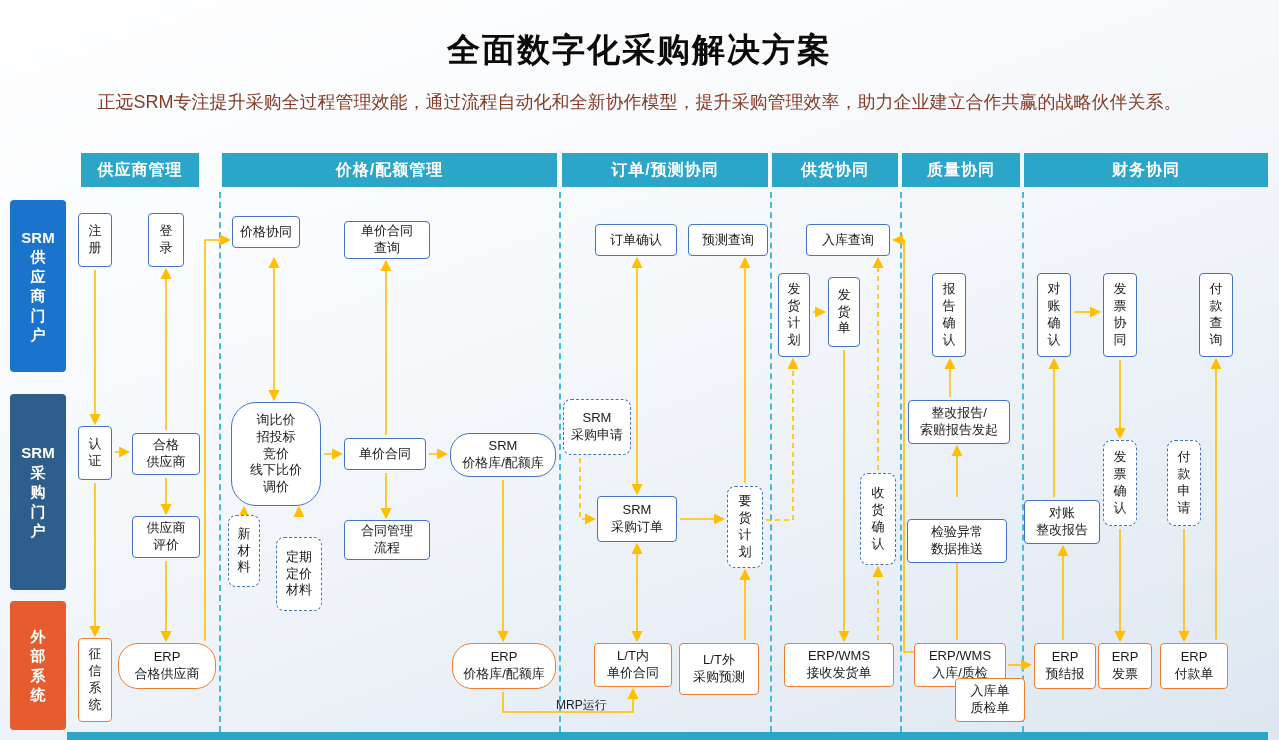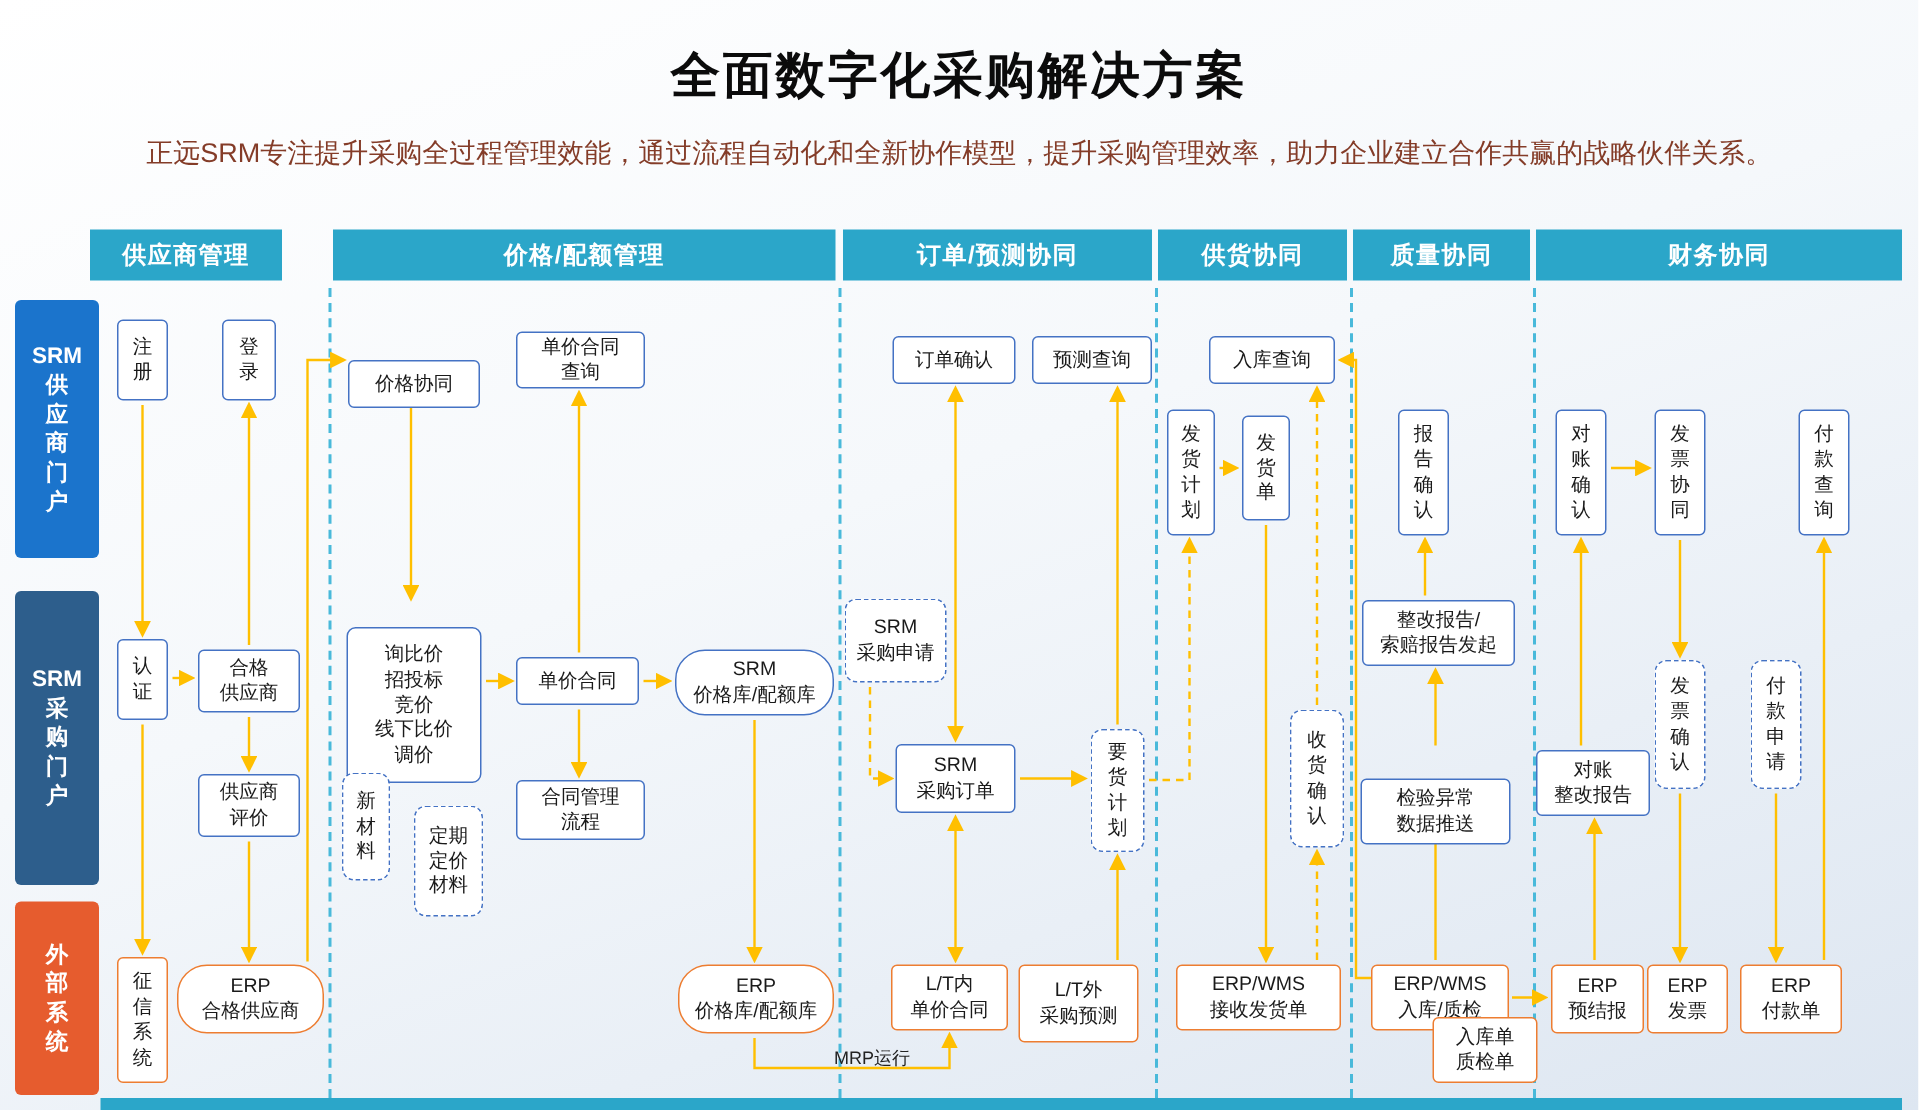--- a/index.html
+++ b/index.html
@@ -17,36 +17,36 @@
                justify-content:center; text-align:center; white-space:pre-line; line-height:1.3; }
   .rl1 { background:#1b74cc; }
   .rl2 { background:#2d5e8c; }
   .rl3 { background:#e65c2e; }
   .sep { position:absolute; top:192px; height:540px; width:0; border-left:2px dashed #49b9da; }
   .node { position:absolute; background:#fff; border:1.5px solid #4472c4; border-radius:4px;
           display:flex; align-items:center; justify-content:center; text-align:center;
           white-space:pre-line; font-size:13px; line-height:1.3; color:#1a1a1a;
           box-sizing:border-box; padding:2px; }
   .dashed { border-style:dashed; border-radius:8px; }
-  .round { border-radius:6px;margin-top:16px; }
+  .round { border-radius:25px; }
   .round-lg { border-radius:20px; }
   .orange { border-color:#ed7d31; }
   .mrp { position:absolute; font-size:12px; color:#222; }
   .bottombar { position:absolute; left:67px; top:732px; width:1201px; height:8px; background:#2ba6c9; }
   svg.arrows { position:absolute; left:0; top:0; pointer-events:none; }
 </style>
 </head>
 <body>
 
 <div id="canvas">
 
   <div class="title">全面数字化采购解决方案</div>
   <div class="subtitle">正远SRM专注提升采购全过程管理效能，通过流程自动化和全新协作模型，提升采购管理效率，助力企业建立合作共赢的战略伙伴关系。</div>
 
-  <div class="col-header" style="left:60px;width:128px">供应商管理</div>
+  <div class="col-header" style="left:81px;width:118px">供应商管理</div>
   <div class="col-header" style="left:222px;width:335px">价格/配额管理</div>
   <div class="col-header" style="left:772px;width:126px">供货协同</div>
   <div class="col-header" style="left:562px;width:206px">订单/预测协同</div>
   <div class="col-header" style="left:902px;width:118px">质量协同</div>
   <div class="col-header" style="left:1024px;width:244px">财务协同</div>
 
   <div class="row-label rl1" style="top:200px;height:172px">SRM
 供
 应
 商
@@ -114,21 +114,21 @@
       <line x1="1120" y1="529" x2="1120" y2="640" marker-end="url(#ah)"></line>
       <line x1="1184" y1="529" x2="1184" y2="640" marker-end="url(#ah)"></line>
       <line x1="1216" y1="640" x2="1216" y2="360" marker-end="url(#ah)"></line>
     </g>
   </svg>
 
   <div class="node" style="left:78px;top:213px;width:34px;height:54px">注
 册</div>
   <div class="node" style="left:148px;top:213px;width:36px;height:54px">登
 录</div>
-  <div class="node" style="left:232px;top:240px;width:88px;height:32px">价格协同</div>
+  <div class="node" style="left:232px;top:216px;width:68px;height:32px">价格协同</div>
   <div class="node" style="left:344px;top:221px;width:86px;height:38px">单价合同
 查询</div>
   <div class="node" style="left:595px;top:224px;width:82px;height:32px">订单确认</div>
   <div class="node" style="left:688px;top:224px;width:80px;height:32px">预测查询</div>
   <div class="node" style="left:806px;top:224px;width:84px;height:32px">入库查询</div>
   <div class="node" style="left:778px;top:273px;width:32px;height:84px">发
 货
 计
 划</div>
   <div class="node" style="left:828px;top:277px;width:32px;height:70px">发

